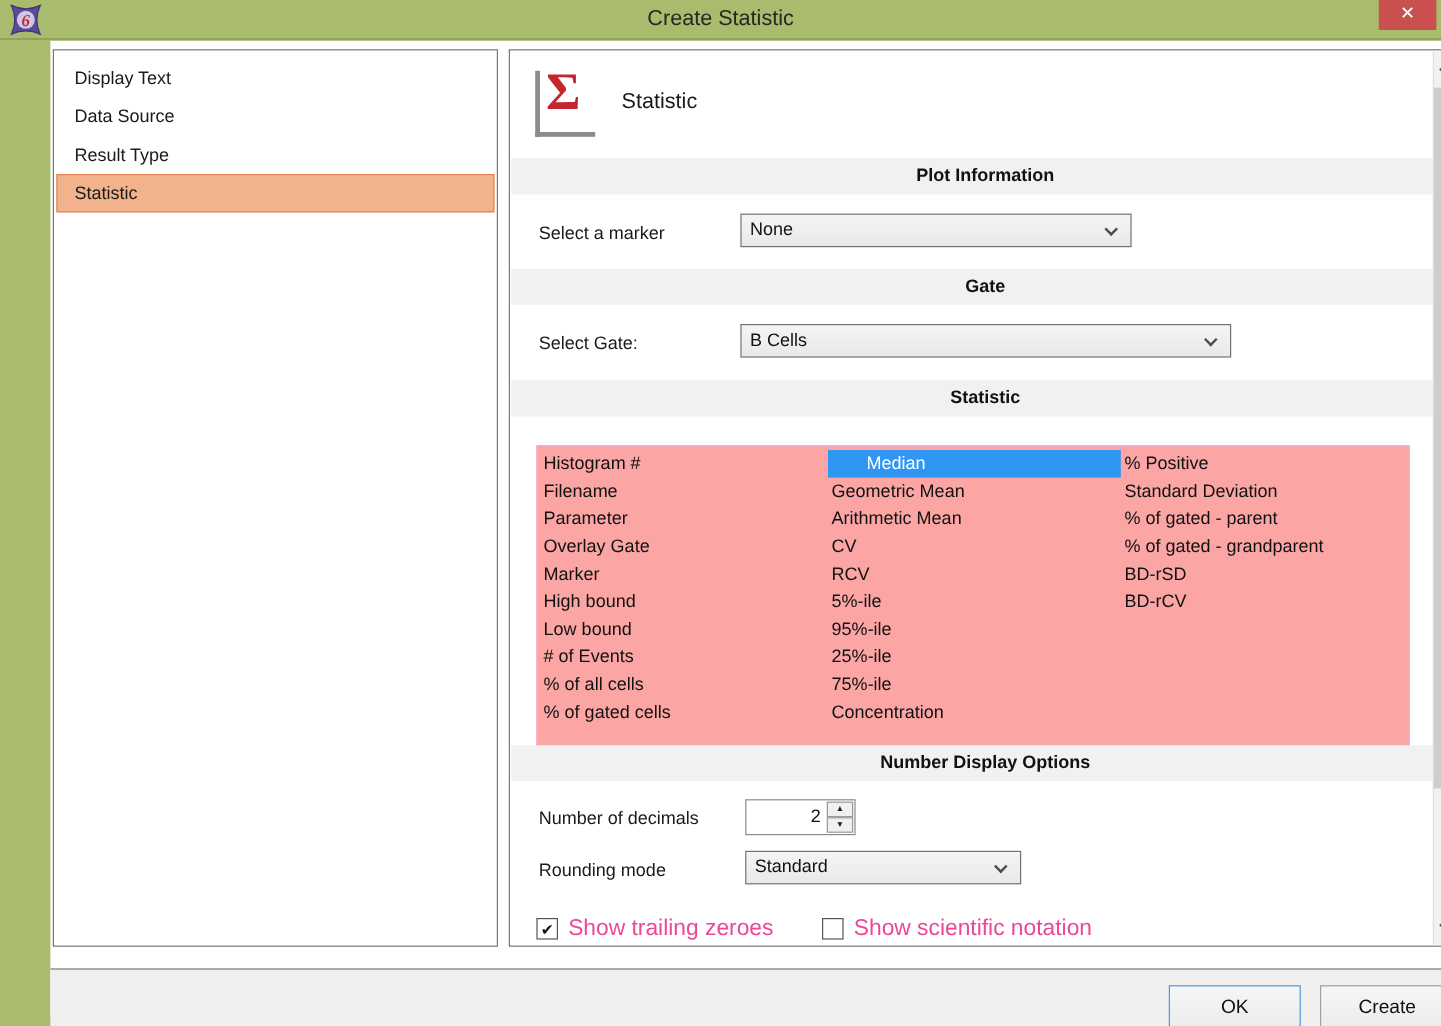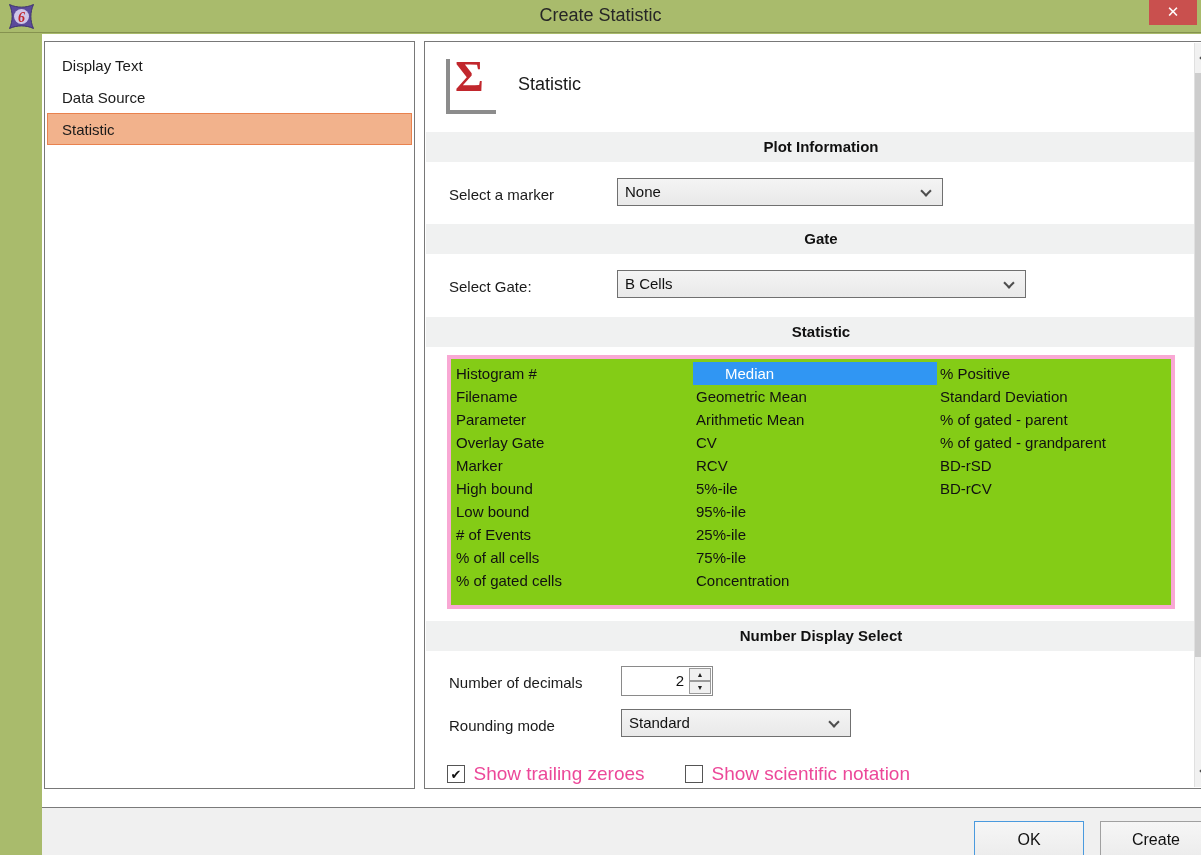--- a/index.html
+++ b/index.html
@@ -36,21 +36,21 @@
 
   .dropdown { position:absolute; height:28px; border:1px solid #707070; background:linear-gradient(#f4f4f4,#e9e9e9); font-size:15px; color:#111; line-height:26px; padding-left:7px; cursor:pointer; }
   .dd-chev { position:absolute; right:12px; top:8px; width:8px; height:8px; border-right:2px solid #4d4d4d; border-bottom:2px solid #4d4d4d; transform:rotate(45deg); }
 
   .marker-lbl { left:24px; top:144px; }
   .marker-dd { left:192px; top:136px; width:326px; }
   .gate-lbl { left:24px; top:236px; }
   .gate-dd { left:192px; top:228px; width:409px; }
 
   
-  .listbox { position:absolute; left:22px; top:313px; width:728px; height:254px; border:4px solid #f9a8d4; background:#84cc16; overflow:hidden; }
+  .listbox { position:absolute; left:22px; top:329px; width:728px; height:254px; border:1px solid #f9a8d4; background:#fca5a5; overflow:hidden; }
   .list-col { position:absolute; top:3px; }
   .col0 { left:2px; width:240px; } .col1 { left:242px; width:244px; } .col2 { left:486px; width:240px; }
   .list-item { height:23px; line-height:23px; font-size:15px; color:#111; padding-left:3px; cursor:pointer; white-space:nowrap; }
   .list-item.selected { background:#3096f3; color:#fff;padding-left:32px; }
 
   
   .dec-lbl { left:24px; top:632px; }
   .spinner { position:absolute; left:196px; top:624px; width:92px; height:30px; border:1px solid #8a8a8a; background:#fff; }
   .spin-val { position:absolute; right:28px; top:0; height:28px; line-height:28px; font-size:15px; color:#111; }
   .spin-btns { position:absolute; right:0; top:0; width:24px; height:28px; }
@@ -97,20 +97,21 @@
     <div class="close-btn">
       <span>✕</span>
     </div>
   </div>
 
   <div class="client">
 
     <div class="left-panel" id="sidebar">
         <div class="nav-item">Display Text</div>
         <div class="nav-item">Data Source</div>
+        <div class="nav-item">Result Type</div>
         <div class="nav-item selected">Statistic</div>
       </div>
 
     <div class="main-panel">
 
       <div class="hdr-icon">
         <div class="axis-v"></div>
           <div class="axis-h"></div>
         <span class="sigma">Σ</span>
       </div>
@@ -159,21 +160,21 @@
         <div class="list-col col2">
             <div class="list-item">% Positive</div>
             <div class="list-item">Standard Deviation</div>
             <div class="list-item">% of gated - parent</div>
             <div class="list-item">% of gated - grandparent</div>
             <div class="list-item">BD-rSD</div>
             <div class="list-item">BD-rCV</div>
           </div>
       </div>
 
-      <div class="strip s4">Number Display Select</div>
+      <div class="strip s4">Number Display Options</div>
       <div class="lbl dec-lbl">Number of decimals</div>
       <div class="spinner">
         <span class="spin-val">2</span>
         <div class="spin-btns">
           <div class="spin-up"><span>▲</span></div>
           <div class="spin-down"><span>▼</span></div>
         </div>
       </div>
 
       <div class="lbl round-lbl">Rounding mode</div>

